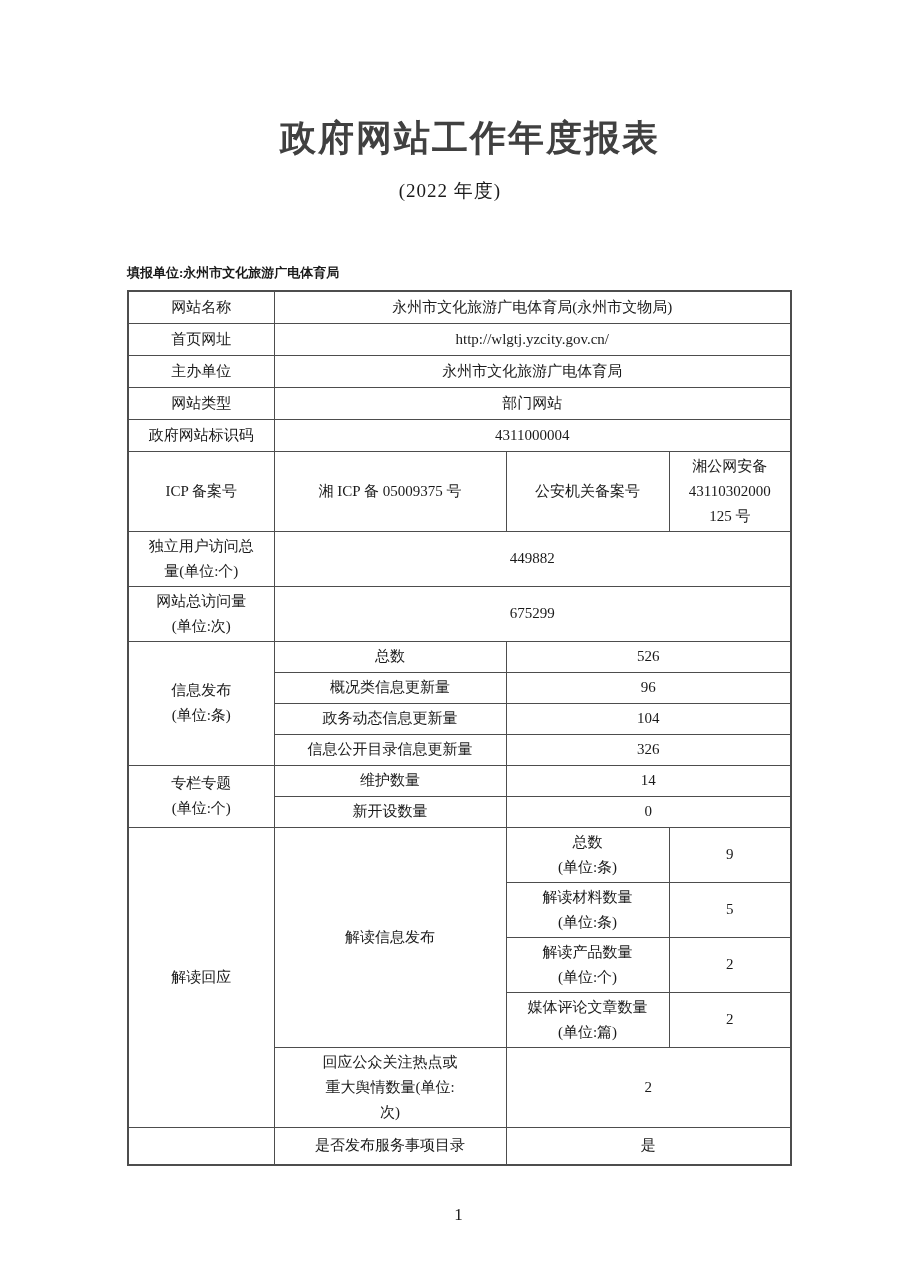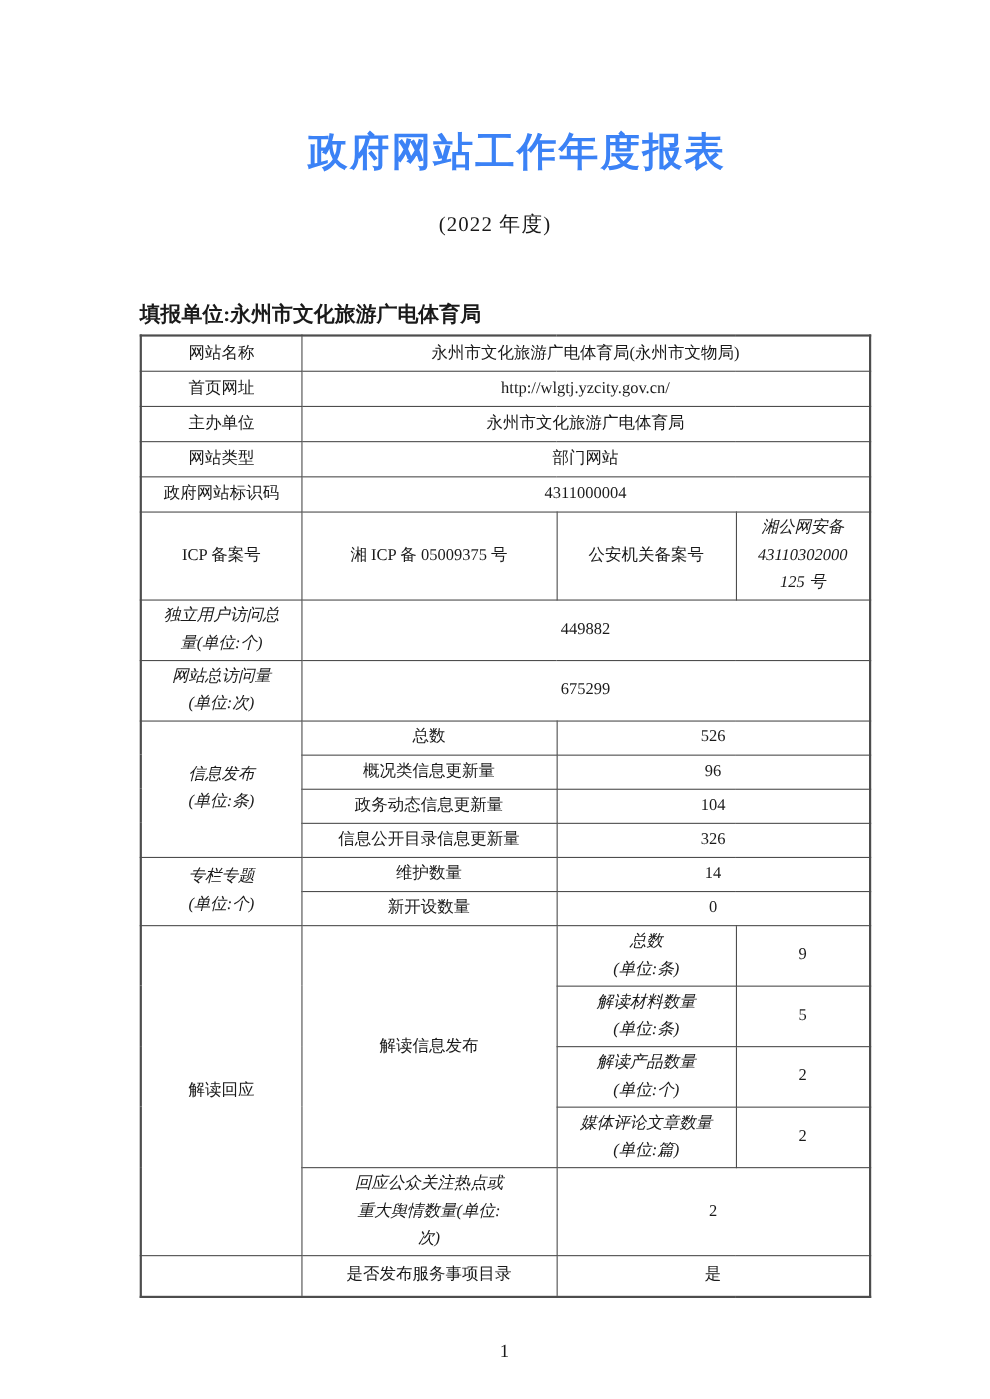--- a/index.html
+++ b/index.html
@@ -12,54 +12,54 @@
     position: relative;
   }
   .doc { padding-top: 118px; }
   .doc-title {
     text-align: center;
     font-family: "Liberation Sans", "DejaVu Sans", sans-serif;
     font-weight: 700;
     font-size: 36px;
     line-height: 40px;
     letter-spacing: 2px;
-    color: #3b82f6;
+    color: #404040;
     margin-left: 40px;
   }
   .doc-subtitle {
     text-align: center;
     font-size: 19px;
     line-height: 26px;
-    margin-top: 34px;
+    margin-top: 20px;
     letter-spacing: 1px;
   }
   .reporting-unit {
     margin: 58px 0 6px 127px;
     font-weight: 700;
-    font-size: 19px;
+    font-size: 13px;
     line-height: 22px;
   }
   table.report {
     border-collapse: collapse;
     table-layout: fixed;
     width: 663px;
     margin-left: 127px;
     border: 2px solid #4d4d4d;
     padding-left: 17px;
   }
   table.report td {
     border: 1px solid #4d4d4d;
     text-align: center;
     vertical-align: middle;
     font-size: 15px;
     line-height: 25px;
     padding: 2px 5px;
     word-break: break-all;
   }
-  .pre { white-space: pre-line; font-style: italic; }
+  .pre { white-space: pre-line; }
   tr.h32 { height: 32px; }
   tr.h80 { height: 80px; }
   tr.h52 { height: 52px; }
   tr.h31 { height: 31px; }
   tr.h79 { height: 79px; margin-left: 30px; }
   tr.h35 { height: 38px; }
   .page-number {
     width: 663px;
     margin-left: 127px;
     margin-top: 38px;

